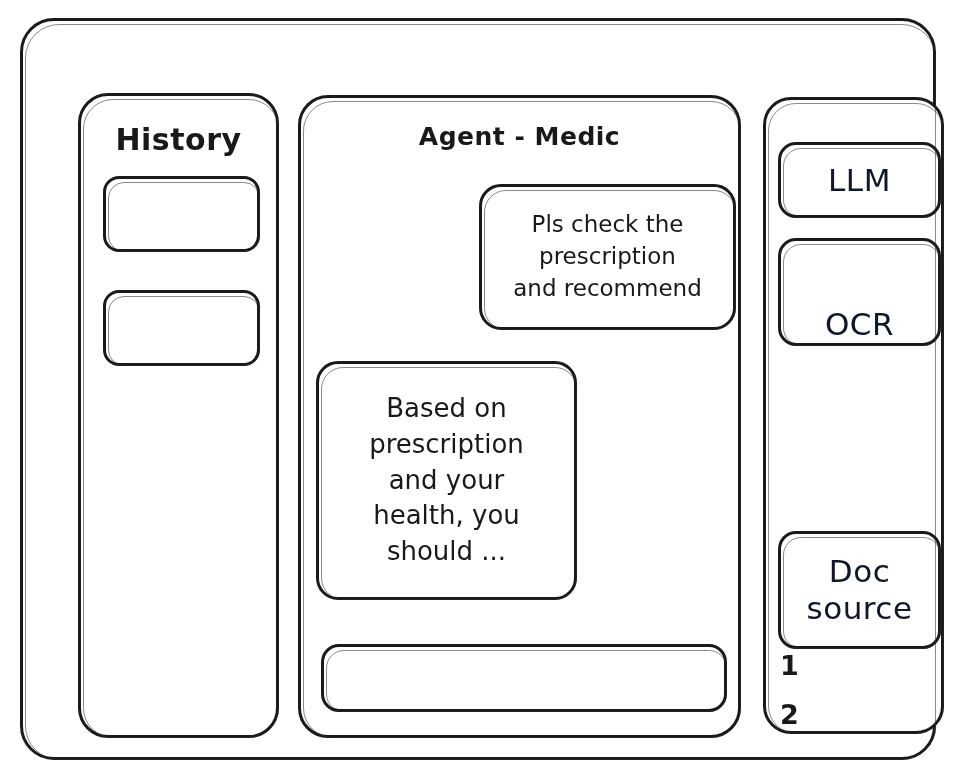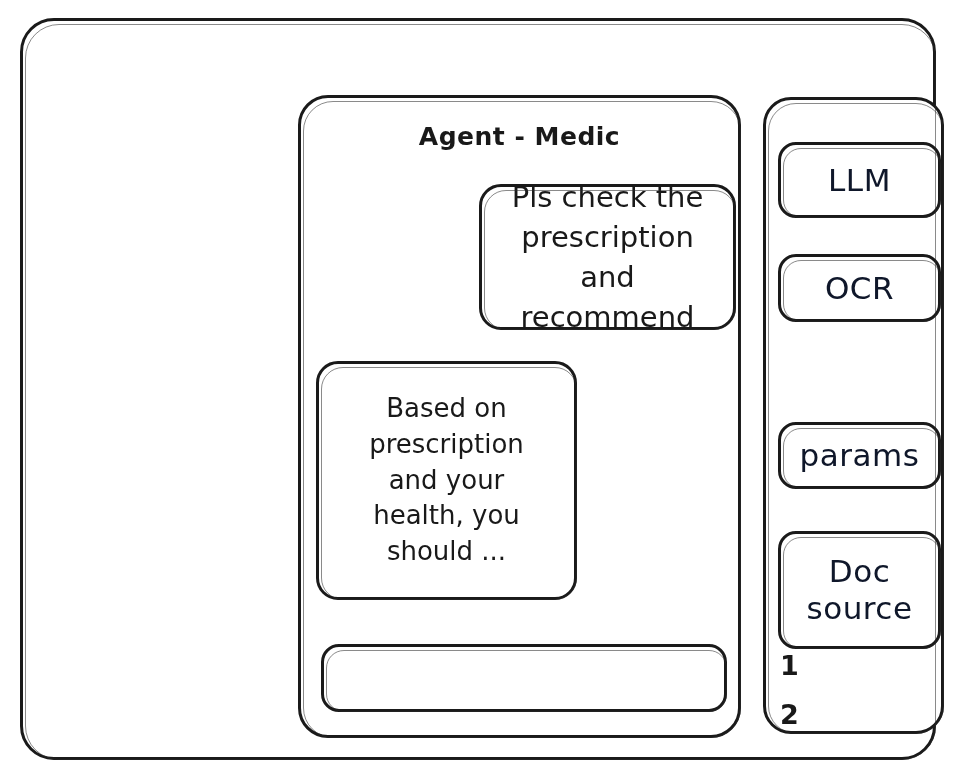--- a/index.html
+++ b/index.html
@@ -102,21 +102,21 @@
     line-height: 1.38;
     color: #191919;
     text-align: center;
     white-space: pre-line;
   }
 
   .bubble-user {
     left: 178px; top: 86px;
     width: 257px; height: 146px;
   }
-  .bubble-user .bubble-text { font-size: 29px; }
+  .bubble-user .bubble-text { font-size: 23px; }
 
   .bubble-assistant {
     left: 15px; top: 263px;
     width: 261px; height: 239px;
   }
   .bubble-assistant .bubble-text { font-size: 26px; }
 
   .composer {
     left: 20px; top: 546px;
     width: 406px; height: 68px;
@@ -137,21 +137,21 @@
     font-family: "DejaVu Sans", sans-serif;
     font-size: 31px;
     font-weight: 400;
     color: #0f172a;
     text-align: center;
     line-height: 1.18;
     white-space: pre-line;
     letter-spacing: .5px;
   }
   .tool-llm    { top: 42px;  height: 76px; }
-  .tool-ocr    { top: 154px; height: 68px; }
+  .tool-ocr    { top: 138px; height: 108px; align-items: flex-end; }
   .tool-params { top: 322px; height: 67px; }
   .tool-doc    { top: 431px; height: 118px; }
 
   .doc-list {
     position: absolute;
     left: 14px;
     top: 552px;
     width: 60px;
   }
   .doc-list-item {
@@ -163,20 +163,27 @@
     margin-bottom: 22px;
   }
 </style>
 </head>
 <body>
 
 <div id="root">
 
   <div class="sketch window-frame">
 
+    <div class="sketch panel-history">
+      <div class="panel-title history-title">History</div>
+
+      <div class="sketch hist-item hist-item-1"></div>
+
+      <div class="sketch hist-item hist-item-2"></div>
+    </div>
 
     <div class="sketch panel-main">
       <div class="panel-title main-title">Agent - Medic</div>
 
       <div class="sketch bubble bubble-user">
         <span class="bubble-text">Pls check the
 prescription
 and recommend</span>
       </div>
 
@@ -194,23 +201,20 @@
     <div class="sketch panel-tools">
 
       <div class="sketch tool-btn tool-llm">
         <span class="tool-label">LLM</span>
       </div>
 
       <div class="sketch tool-btn tool-ocr">
         <span class="tool-label">OCR</span>
       </div>
 
-      <div class="sketch tool-btn tool-params">
-        <span class="tool-label">params</span>
-      </div>
 
       <div class="sketch tool-btn tool-doc">
         <span class="tool-label">Doc
 source</span>
       </div>
 
       <div class="doc-list">
         <div class="doc-list-item">1</div>
         <div class="doc-list-item">2</div>
       </div>

